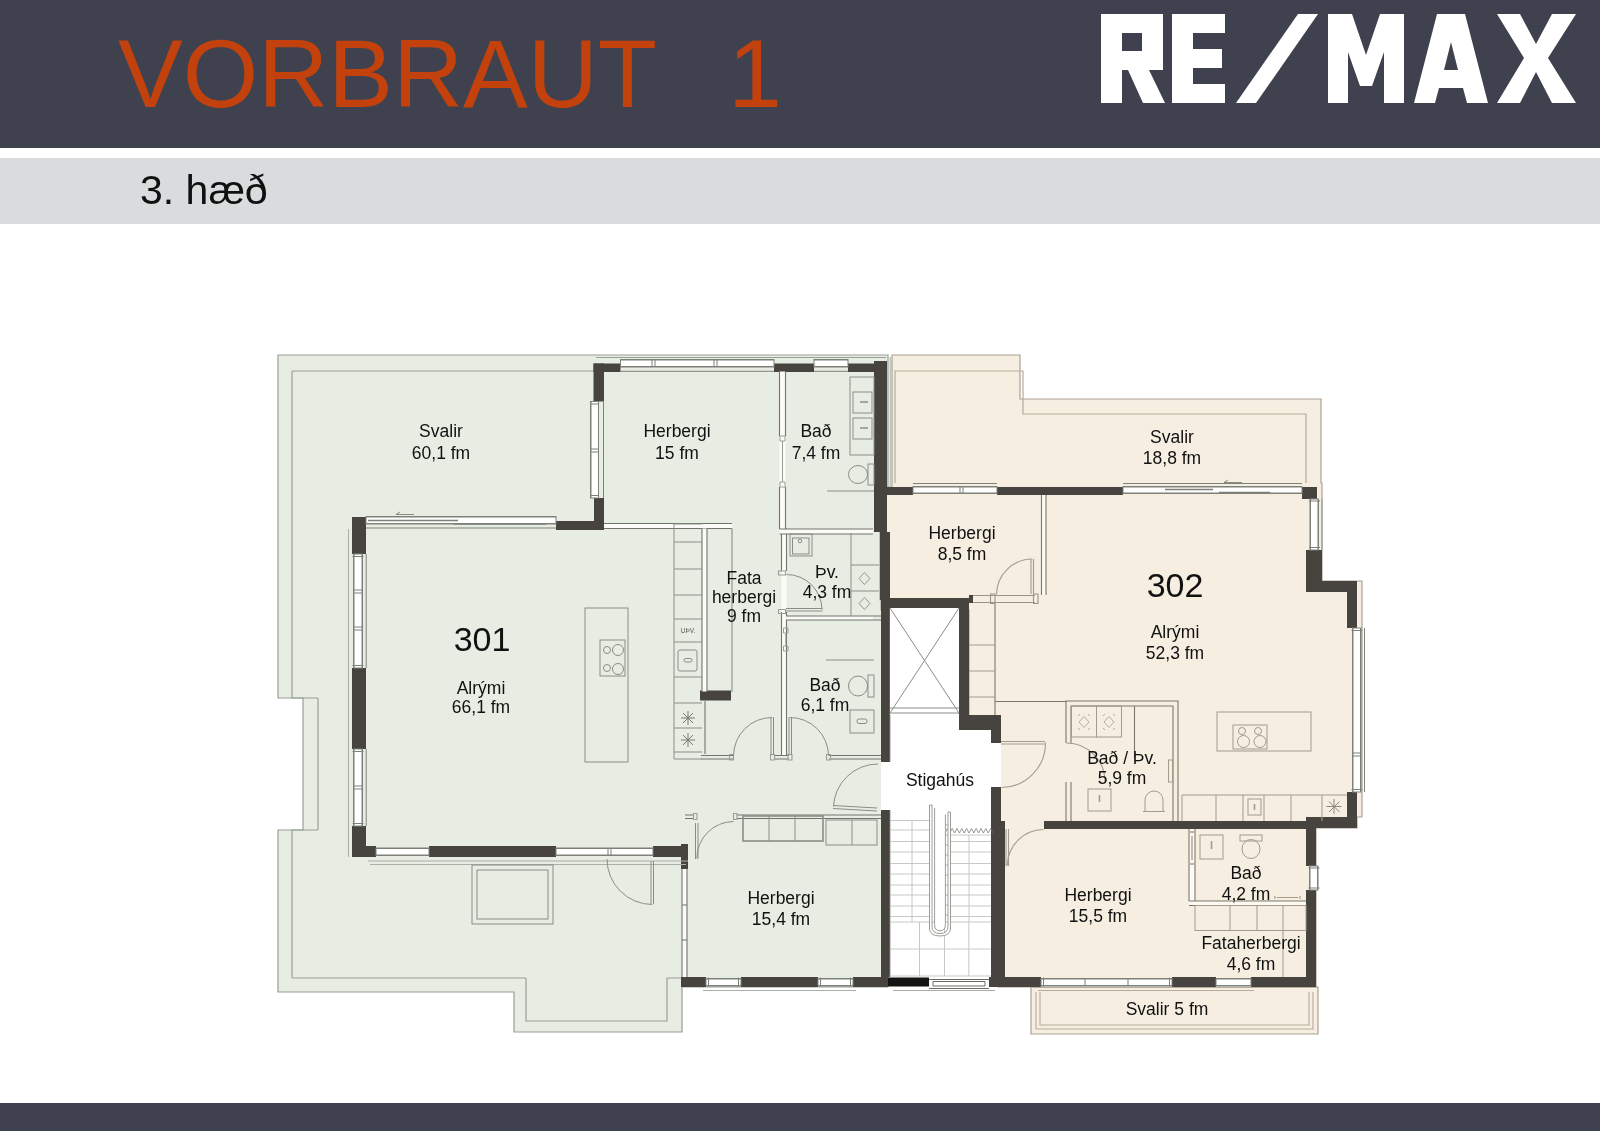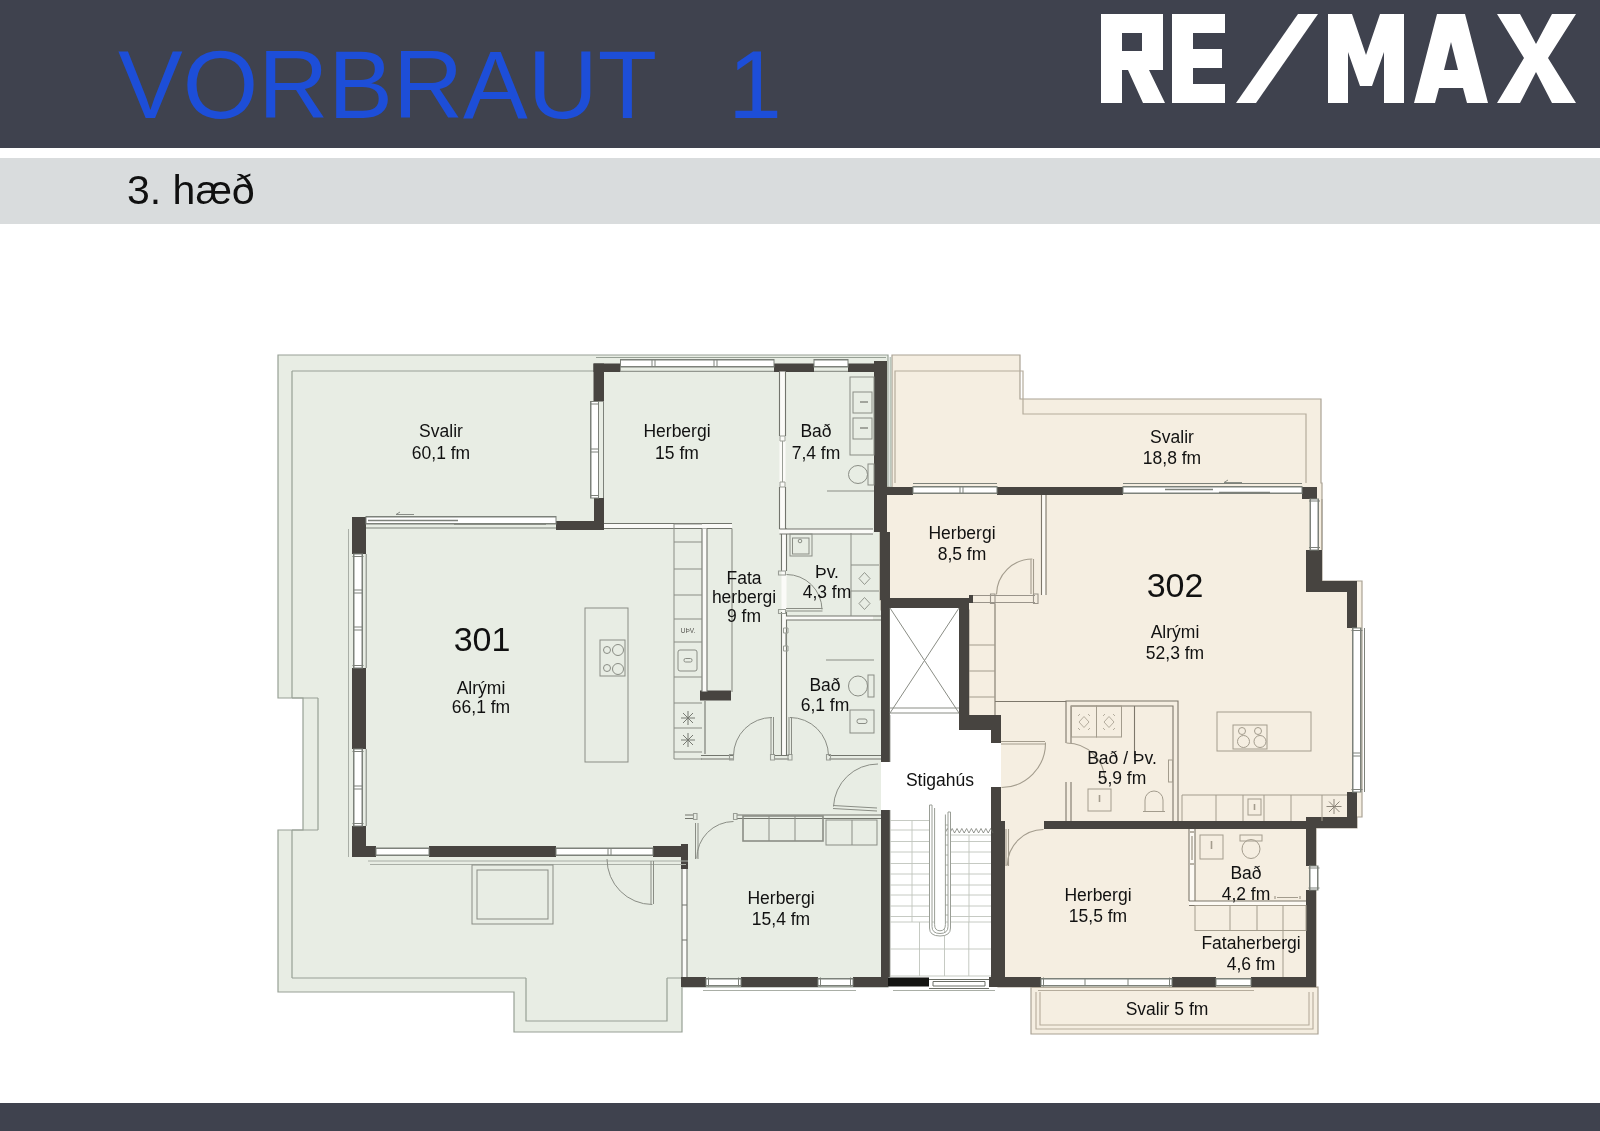--- a/index.html
+++ b/index.html
@@ -6,36 +6,36 @@
   body{width:1600px;height:1131px;position:relative;overflow:hidden;font-family:"Liberation Sans",sans-serif;-webkit-font-smoothing:antialiased;}
   .abs{position:absolute;}
 </style>
 </head>
 <body>
 
 <div class="abs" style="left:0;top:0;width:1600px;height:148px;background:#3f424e;"></div>
 
 <div class="abs" style="left:0;top:1103px;width:1600px;height:28px;background:#3f424e;"></div>
 
-<div class="abs" style="left:118px;top:36px;font-size:97px;line-height:1;color:#1d4ed8;letter-spacing:0px;white-space:pre;">VORBRAUT<span style="margin-left:71px;">1</span></div>
+<div class="abs" style="left:118px;top:25px;font-size:97px;line-height:1;color:#c2410c;letter-spacing:0px;white-space:pre;">VORBRAUT<span style="margin-left:71px;">1</span></div>
 
 <svg class="abs" style="left:0;top:0;" width="1600" height="148" viewBox="0 0 1600 148">
   <g fill="#ffffff" fill-rule="evenodd">
     <path d="M1101,14 H1163 V70 H1149 L1165,103 H1143 L1128,70 H1122 V103 H1101 Z M1122,33 H1142 V51 H1122 Z"></path>
     <path d="M1172,14 H1225 V33 H1193 V49 H1222 V68 H1193 V84 H1225 V103 H1172 Z"></path>
     <path d="M1298,14 H1318 L1256,103 H1236 Z"></path>
     <path d="M1328,14 H1352 L1366,55 L1380,14 H1404 V103 H1384 V52 L1372,86 H1360 L1348,52 V103 H1328 Z"></path>
     <path d="M1437,14 H1465 L1488,103 H1467 L1463,88 H1439 L1435,103 H1414 Z M1444,70 L1451,42 L1458,70 Z"></path>
     <path d="M1497,14 H1520 L1536,44 L1552,14 H1576 L1548,58 L1576,103 H1552 L1536,72 L1520,103 H1497 L1524,58 Z"></path>
   </g>
 </svg>
 
 <div class="abs" style="left:0;top:158px;width:1600px;height:66px;background:#d9dcdd;"></div>
 
-<div class="abs" style="left:127px;top:170px;font-size:41px;line-height:1;color:#101010;">3. hæð</div>
+<div class="abs" style="left:140px;top:170px;font-size:41px;line-height:1;color:#101010;">3. hæð</div>
 
 <svg class="abs" style="left:0;top:0;" width="1600" height="1131" viewBox="0 0 1600 1131">
 <g font-family="Liberation Sans, sans-serif" fill="none">
 
 <path d="M278,355 H888 V987 H682 V1032 H514 V992 H278 V830 H303 V698 H278 Z" fill="#e8ede4" stroke="#97a095" stroke-width="1.2"></path>
 
 <path d="M892,355 H1020 V399 H1321 V483 H1322 V581 H1362 V817 H1357 V828 H1316 V987 H1318 V1034 H1031 V987 H998 V829 H995 V730 H969 V610 H881 V600 H880 V487 H892 Z" fill="#f5eee1" stroke="#aaa294" stroke-width="1.2"></path>
 
 <rect x="890" y="715" width="69" height="262" fill="#ffffff"></rect>
 <rect x="890" y="730" width="101" height="247" fill="#ffffff"></rect>

